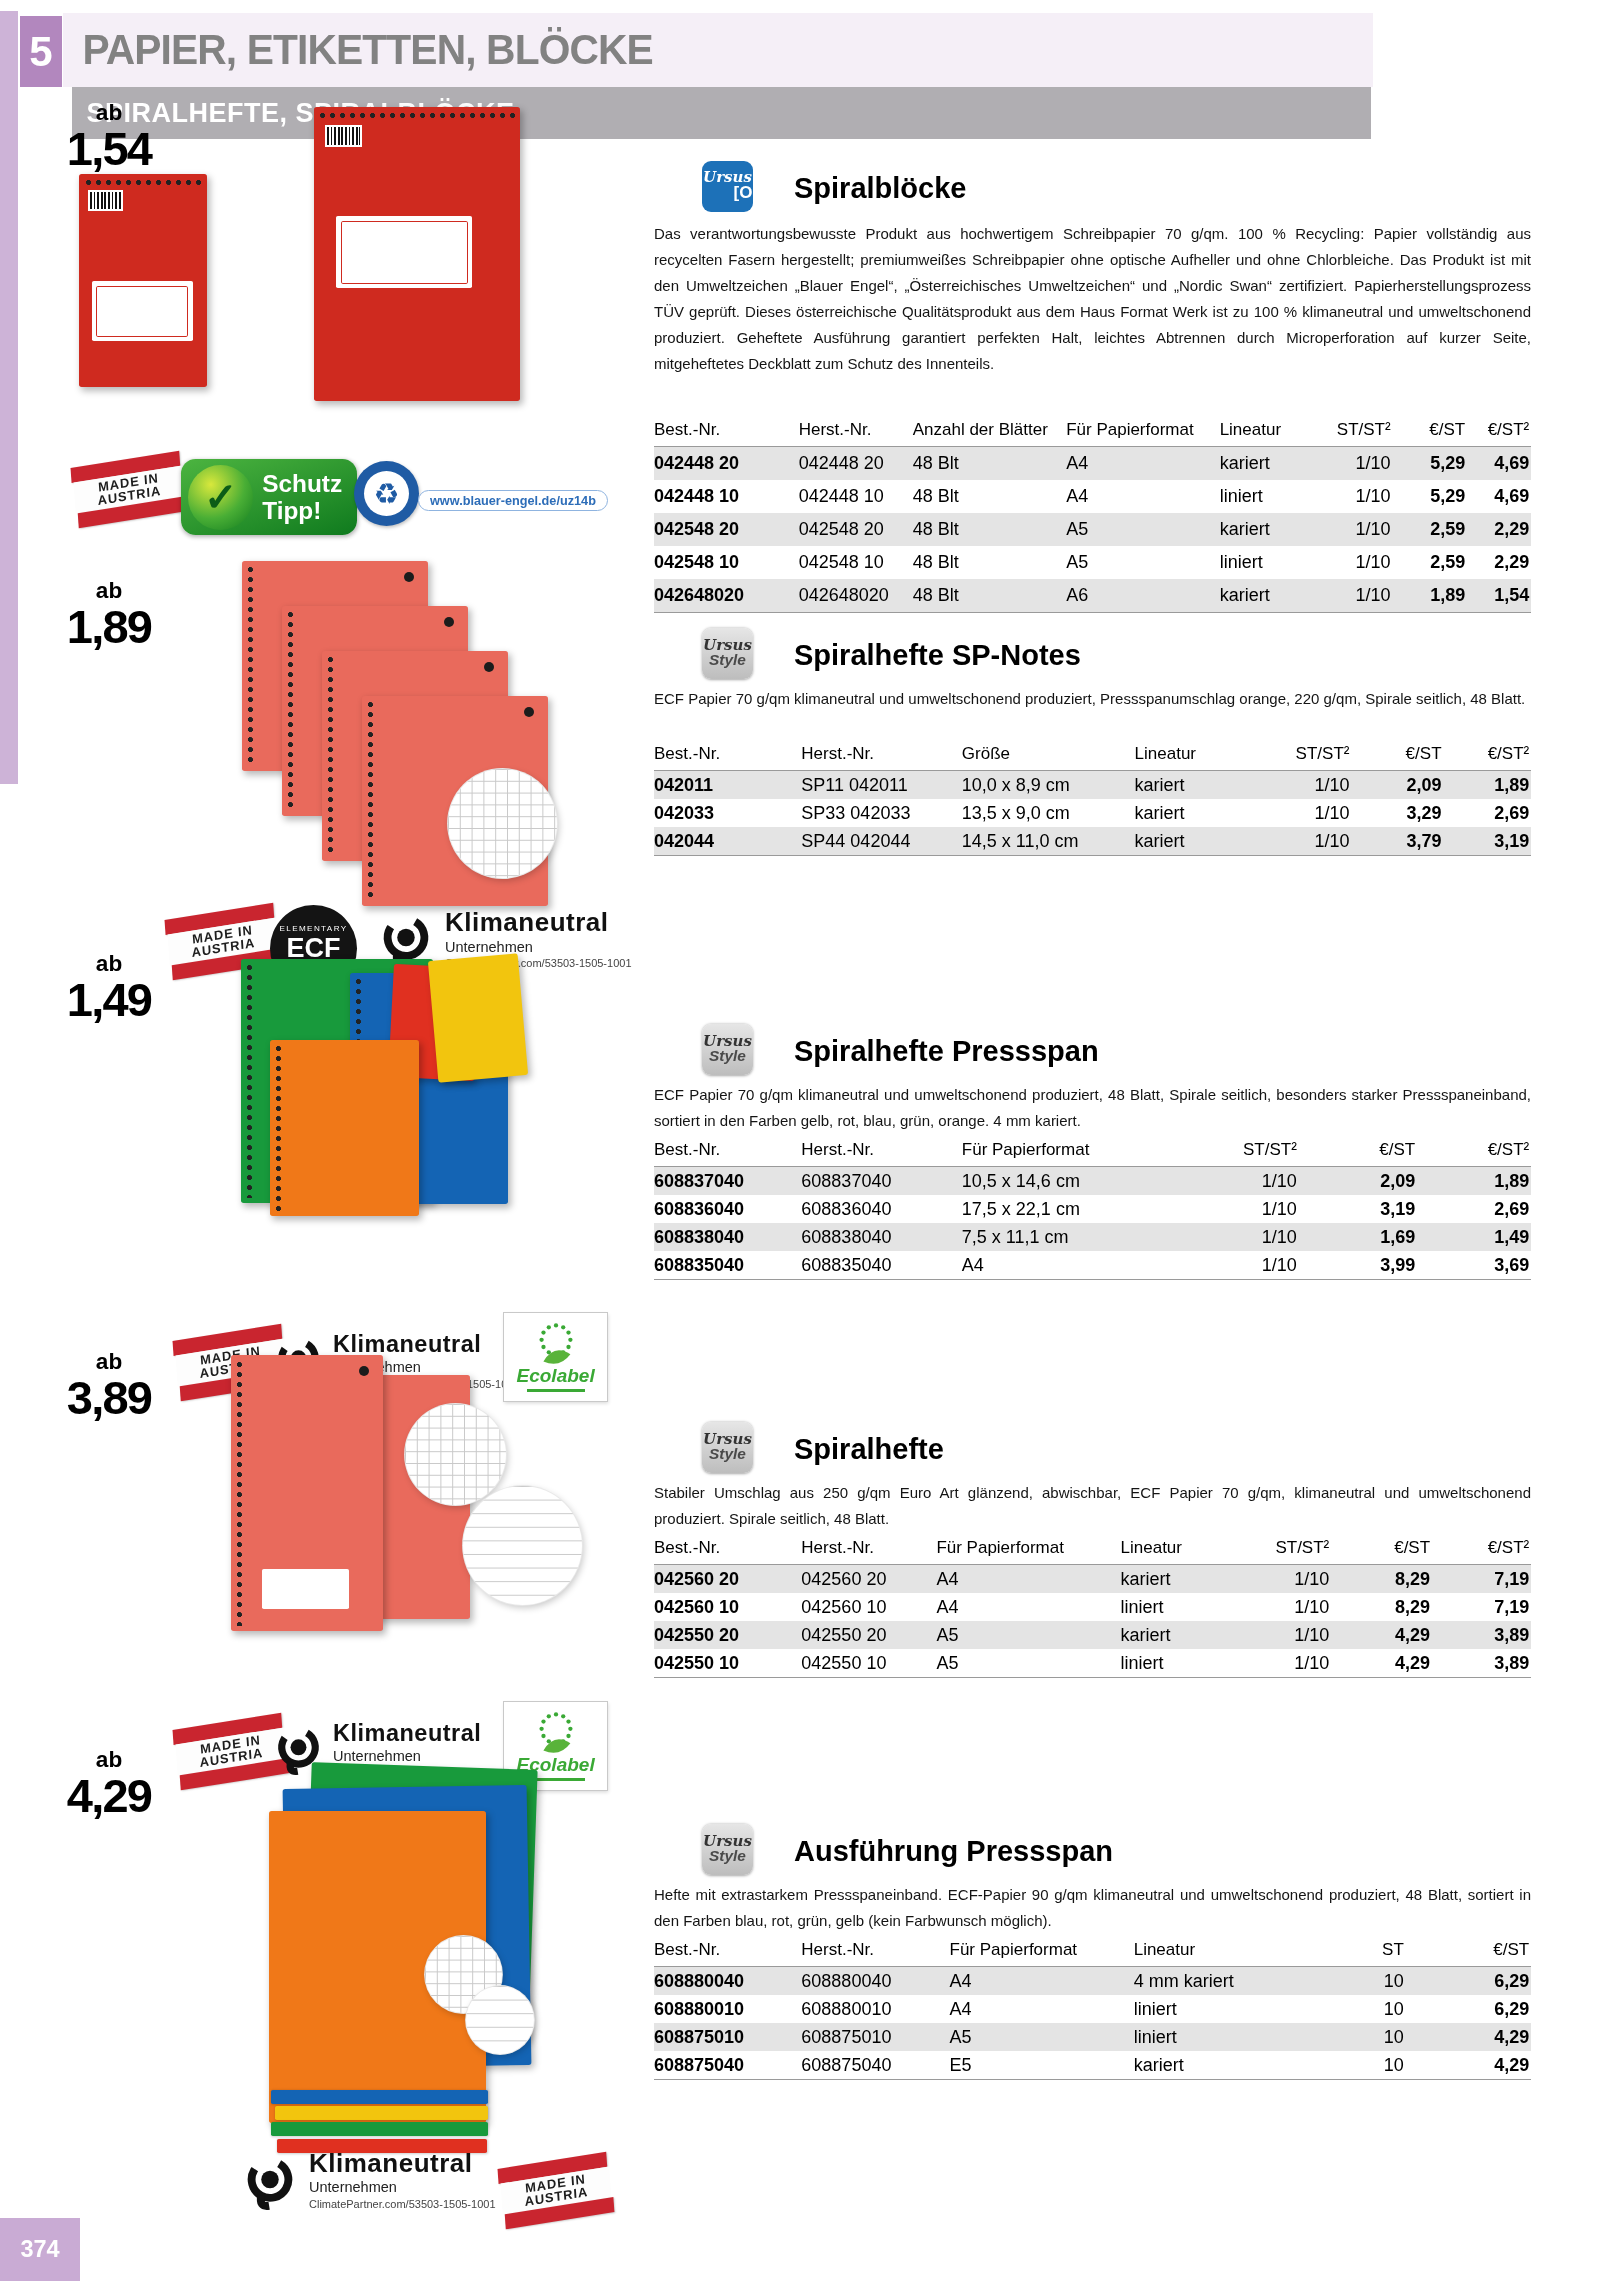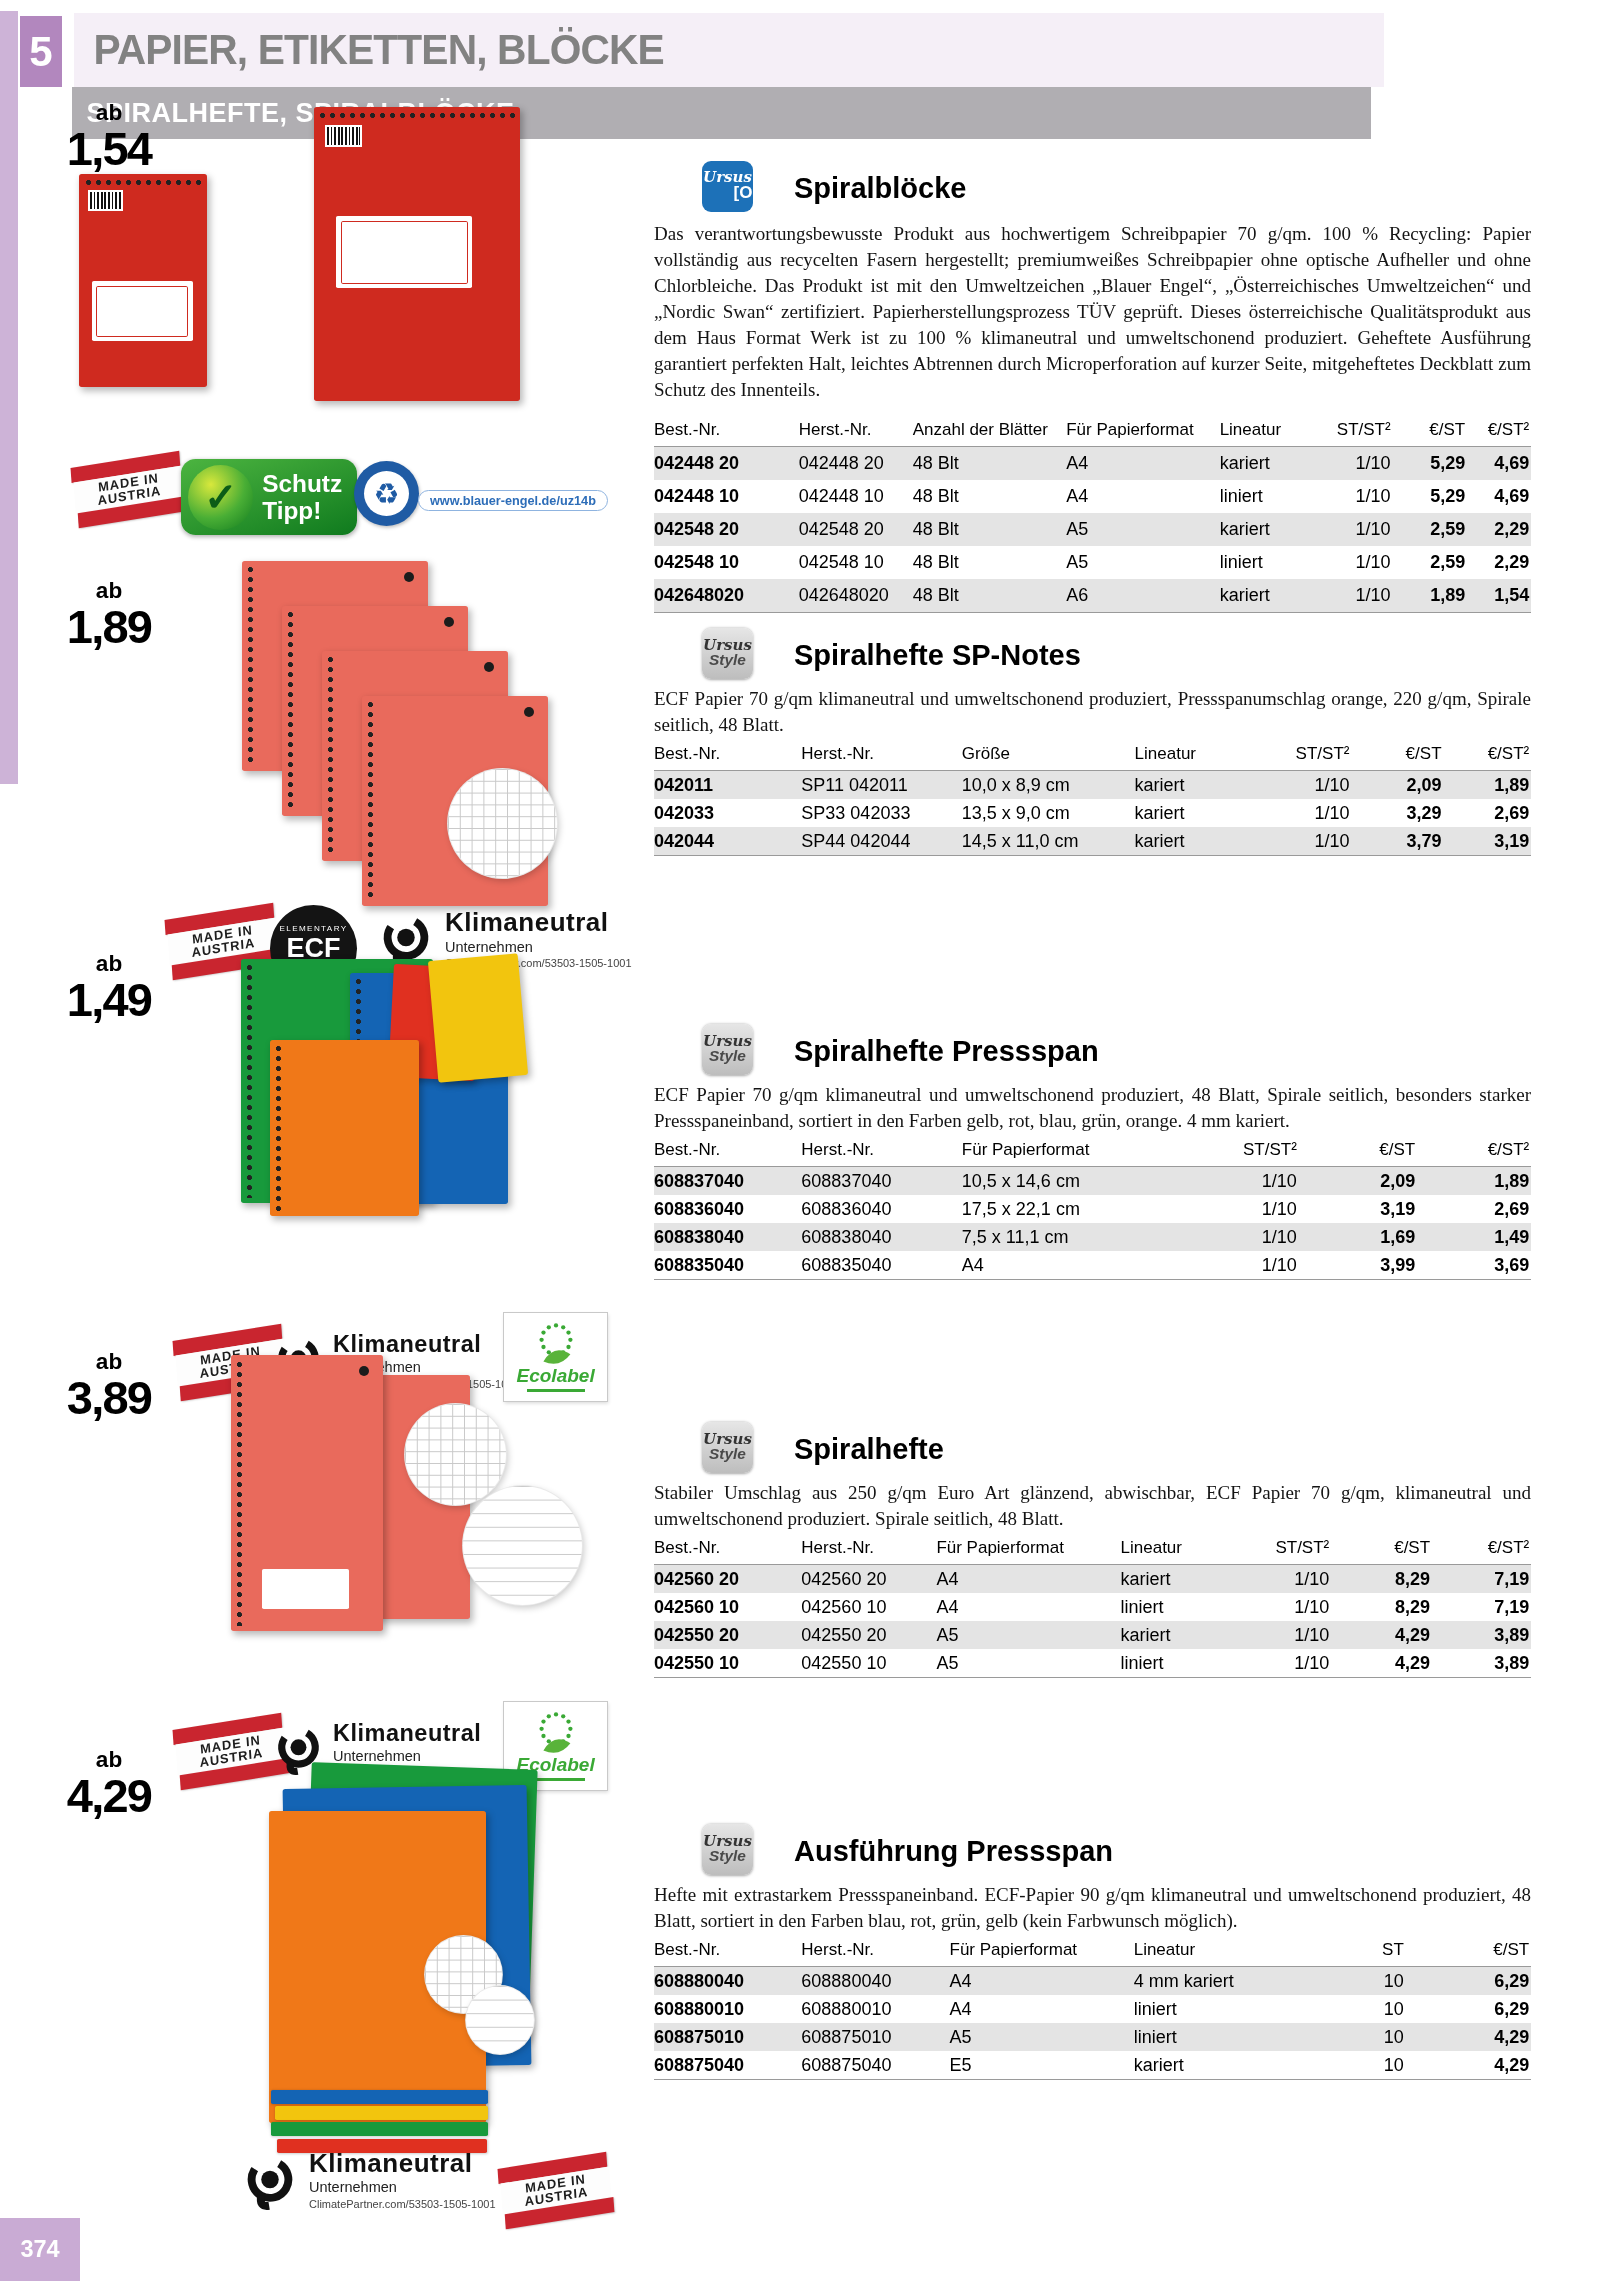--- a/index.html
+++ b/index.html
@@ -3,33 +3,33 @@
 <meta charset="utf-8">
 <style>
   html,body{margin:0;padding:0;background:#888;}
   .page{position:relative;width:1616px;height:2285px;background:#fff;overflow:hidden;
         font-family:"Liberation Sans", sans-serif;color:#111;}
 
   
   .left-strip{position:absolute;left:0;top:11px;width:18px;height:773px;background:#cdb3d7;}
   .chapter-tab{position:absolute;left:20px;top:16.3px;width:42px;height:71px;background:#b287be;
                color:#fff;font-size:42px;font-weight:700;display:flex;align-items:center;justify-content:center;}
-  .title-band{position:absolute;left:74px;top:12.7px;width:1310px;height:74px;background:#f5eff7;}
+  .title-band{position:absolute;left:63px;top:12.7px;width:1310px;height:74px;background:#f5eff7;}
   .title-band h1{margin:0;padding-left:20px;line-height:74px;font-size:42px;font-weight:700;color:#828282;
                  letter-spacing:-0.9px;transform:scaleX(.97);transform-origin:left center;white-space:nowrap;}
   .subtitle-band{position:absolute;left:72px;top:87px;width:1299px;height:52px;background:#b0aeb2;}
   .subtitle-band h2{margin:0;padding-left:14.5px;line-height:52px;font-size:27px;font-weight:700;color:#fff;letter-spacing:0.5px;}
   .pg{position:absolute;left:0;top:2218px;width:80px;height:63px;background:#c9abd4;color:#fff;
       font-size:23.5px;font-weight:700;display:flex;align-items:center;justify-content:center;}
 
   
   .sec{position:absolute;left:654px;width:882px;}
   .sec .ur{position:absolute;left:48px;top:0;}
   .sec h3{position:absolute;left:140px;top:11px;margin:0;font-size:29px;font-weight:700;color:#000;white-space:nowrap;}
-  .sec p{position:absolute;left:0;margin:0;width:877px;font-size:19px;line-height:26px;text-align:justify;color:#141414;font-family:Liberation Serif, serif;}
+  .sec p{position:absolute;left:0;margin:0;width:877px;font-size:15px;line-height:26px;text-align:justify;color:#141414;}
 
   .ur{width:51px;height:51px;border-radius:9px;display:flex;flex-direction:column;align-items:center;justify-content:center;}
   .ur i{font-style:italic;font-family:"DejaVu Serif",serif;font-size:15px;line-height:12.7px;font-weight:700;}
   .ur-blue{background:#1d71b8;color:#fff;}
   .ur-blue b{font-size:17px;line-height:19px;padding-left:48px;}
   .ur-gray{background:linear-gradient(#e6e6e6,#bdbdbd);color:#333;box-shadow:0 0.9px 2.7px rgba(0,0,0,.35);}
   .ur-gray b{font-size:15.4px;line-height:17px;font-style:italic;color:#4a4a4a;}
 
   
   .sec table{position:absolute;left:0;border-collapse:collapse;width:877px;table-layout:fixed;}

